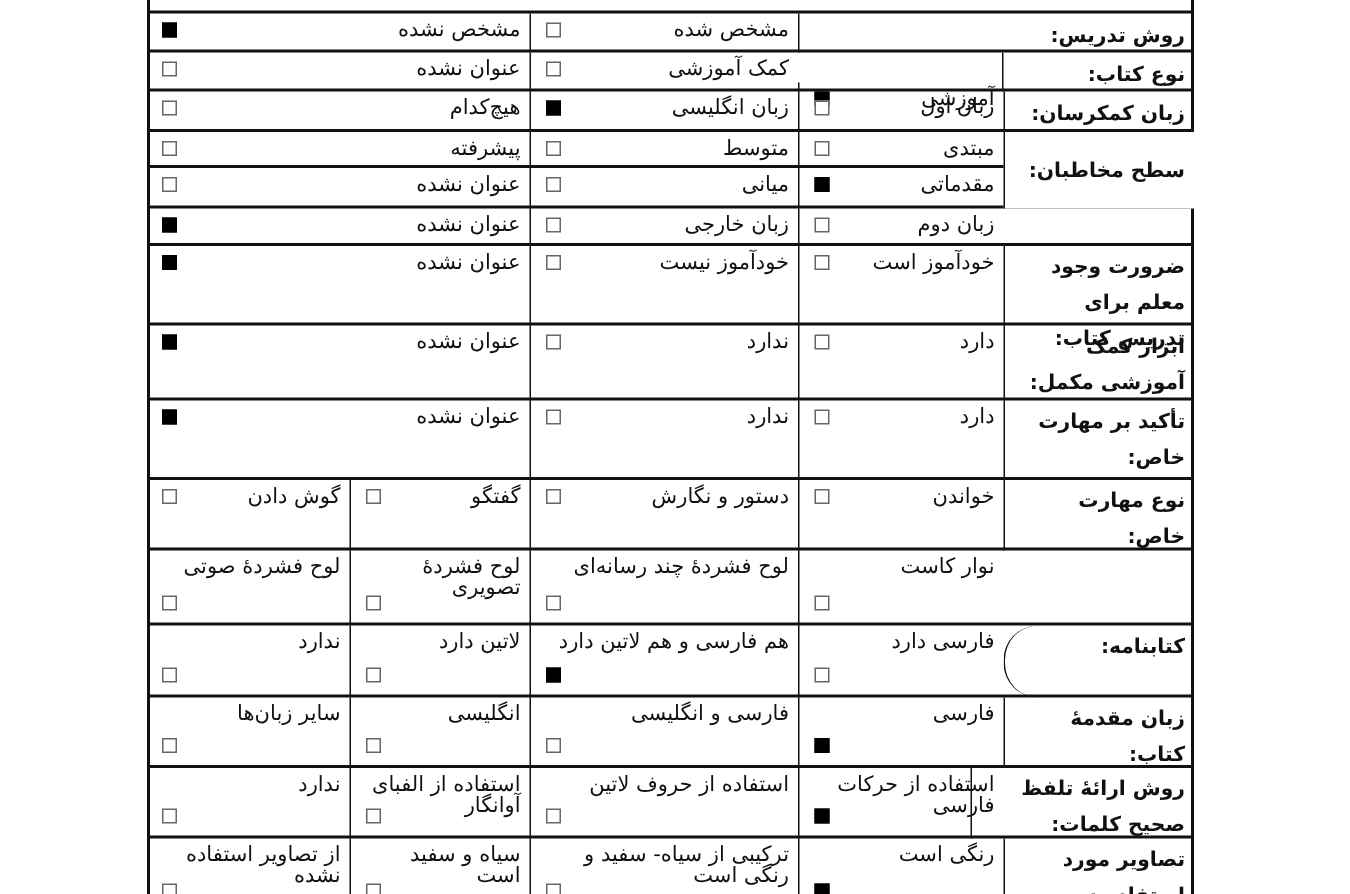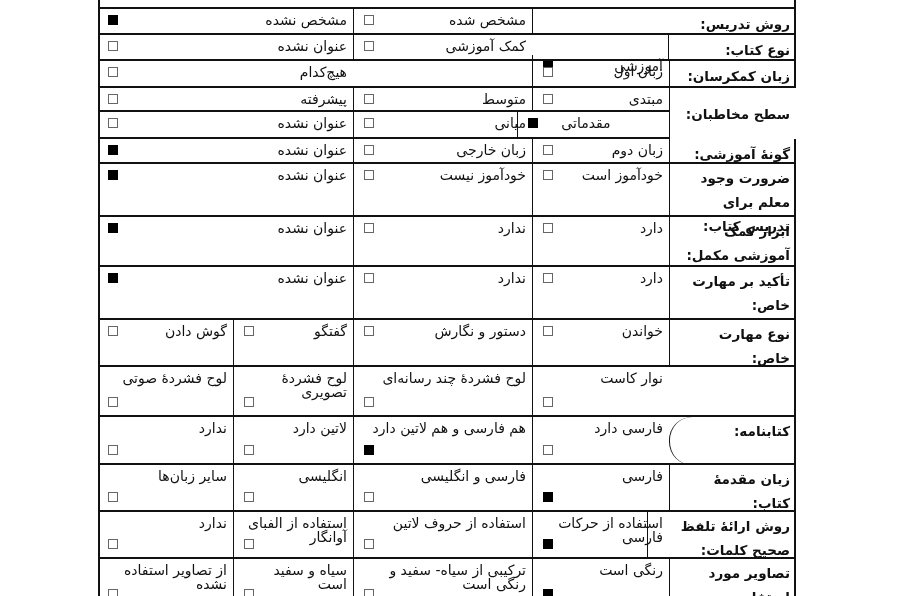--- a/index.html
+++ b/index.html
@@ -27,35 +27,35 @@
   </div>
 <div class="row" style="left: 98px; width: 698px; right: auto; top: 33px; height: 26px; position: absolute;">
       <div class="cell lbl" style="right: 0px; width: 128px;">نوع کتاب:</div>
       <div class="cell opt" style="right: 127px; width: 137px; margin-top: 20px;"><span>آموزشی</span><span class="cb on" style="top: 6px;"></span></div>
       <div class="cell opt" style="right: 264px; width: 179px;"><span>کمک آموزشی</span><span class="cb" style="top: 6px;"></span></div>
       <div class="cell opt" style="right: 443px; width: 255px; border-left: none;"><span>عنوان نشده</span><span class="cb" style="top: 6px;"></span></div>
     </div>
     <div class="row" style="left: 98px; width: 698px; right: auto; top: 59px; height: 27px; position: absolute;">
       <div class="cell lbl" style="right: 0px; width: 127px;">زبان کمکرسان:</div>
       <div class="cell opt" style="right: 127px; width: 137px; font-family: Liberation Serif, serif;"><span>زبان اول</span><span class="cb" style="top: 6px;"></span></div>
+      <div class="cell opt" style="right: 264px; width: 179px;"><span>زبان انگلیسی</span><span class="cb on" style="top: 6px;"></span></div>
       <div class="cell opt" style="right: 443px; width: 255px; border-left: none;"><span>هیچ‌کدام</span><span class="cb" style="top: 6px;"></span></div>
     </div>
     <div class="row" style="left: 98px; width: 698px; right: auto; top: 86px; height: 24px; position: absolute;">
       <div class="cell lbl" style="right: 0px; width: 127px; height: 51px; bottom: auto; line-height: 48px; background: rgb(255, 255, 255); z-index: 2;">سطح مخاطبان:</div>
       <div class="cell opt" style="right: 127px; width: 137px;"><span>مبتدی</span><span class="cb" style="top: 6px;"></span></div>
       <div class="cell opt" style="right: 264px; width: 179px;"><span>متوسط</span><span class="cb" style="top: 6px;"></span></div>
       <div class="cell opt" style="right: 443px; width: 255px; border-left: none;"><span>پیشرفته</span><span class="cb" style="top: 6px;"></span></div>
     </div>
     <div class="row" style="left: 98px; width: 698px; right: auto; top: 110px; height: 27px; position: absolute;">
-      <div class="cell opt" style="right: 142px; width: 137px; text-align: center;"><span>مقدماتی</span><span class="cb on" style="top: 6px;"></span></div>
+      <div class="cell opt" style="right: 127px; width: 137px;"><span>مقدماتی</span><span class="cb on" style="top: 6px;"></span></div>
       <div class="cell opt" style="right: 264px; width: 179px;"><span>میانی</span><span class="cb" style="top: 6px;"></span></div>
       <div class="cell opt" style="right: 443px; width: 255px; border-left: none;"><span>عنوان نشده</span><span class="cb" style="top: 6px;"></span></div>
     </div>
     <div class="row" style="left: 98px; width: 698px; right: auto; top: 137px; height: 25px; position: absolute;">
-      <div class="cell lbl" style="right: 0px; width: 127px;">گونهٔ آموزشی:</div>
       <div class="cell opt" style="right: 127px; width: 137px;"><span>زبان دوم</span><span class="cb" style="top: 6px;"></span></div>
       <div class="cell opt" style="right: 264px; width: 179px;"><span>زبان خارجی</span><span class="cb" style="top: 6px;"></span></div>
       <div class="cell opt" style="right: 443px; width: 255px; border-left: none;"><span>عنوان نشده</span><span class="cb on" style="top: 6px;"></span></div>
     </div>
     <div class="row" style="left: 98px; width: 698px; right: auto; top: 162px; height: 53px; position: absolute;">
       <div class="cell lbl" style="right: 0px; width: 127px; line-height: 24px;">ضرورت وجود معلم برای تدریس کتاب:</div>
       <div class="cell opt" style="right: 127px; width: 137px;"><span>خودآموز است</span><span class="cb" style="top: 6px;"></span></div>
       <div class="cell opt" style="right: 264px; width: 179px;"><span>خودآموز نیست</span><span class="cb" style="top: 6px;"></span></div>
       <div class="cell opt" style="right: 443px; width: 255px; border-left: none;"><span>عنوان نشده</span><span class="cb on" style="top: 6px;"></span></div>
     </div>

